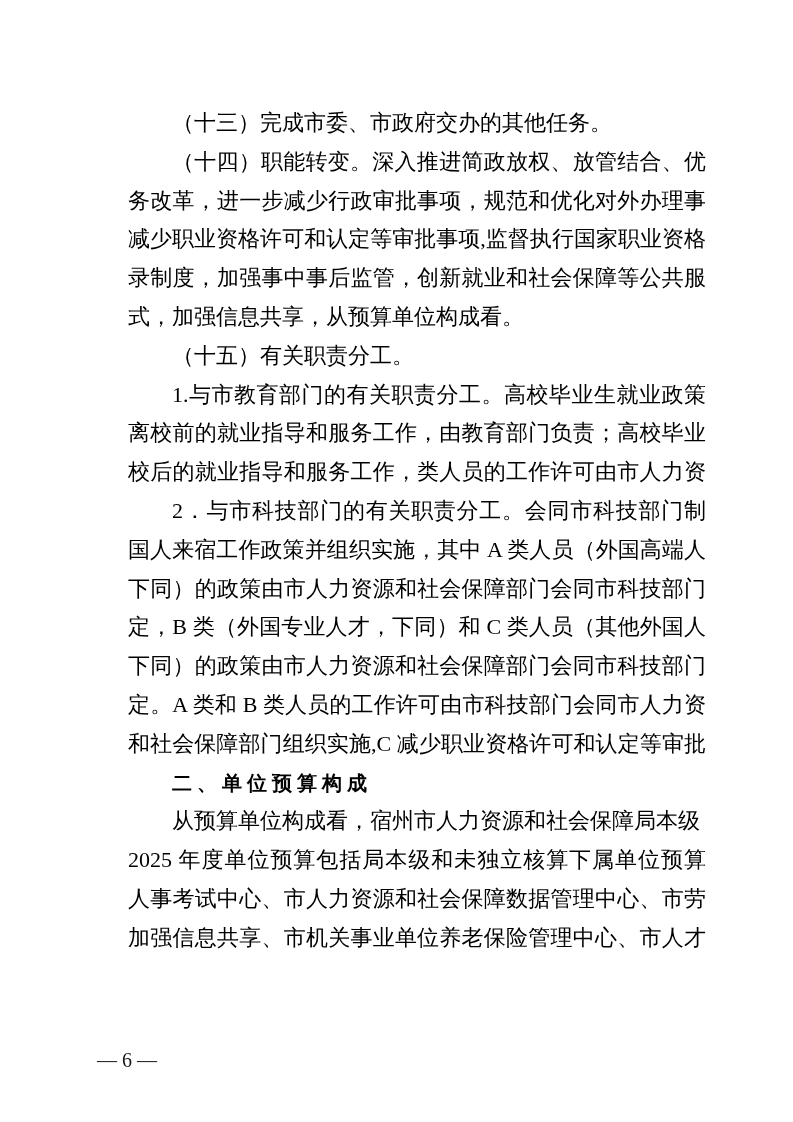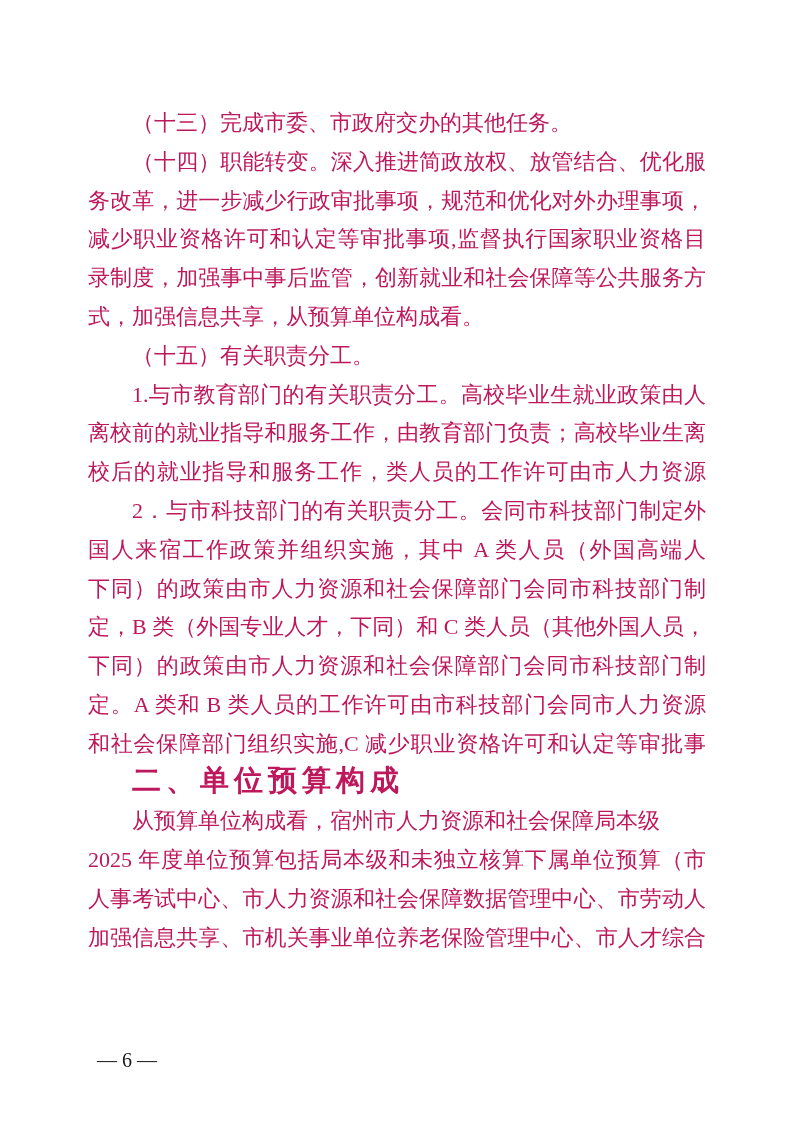--- a/index.html
+++ b/index.html
@@ -27,32 +27,33 @@
   }
   .line {
     font-family: "Liberation Serif", "DejaVu Serif", serif;
     font-size: 22px;
     line-height: 38.8px;
     height: 38.8px;
     text-align: justify;
     text-align-last: justify;
     text-justify: inter-character;
     overflow: hidden;
-    color: #be185d;
+    color: #000000;
+    margin-left: 40px;
   }
   .line.last {
     text-align-last: left;
   }
   .para .line:first-child {
     padding-left: 44px;
   }
   .para.heading .line {
-    font-family: Liberation Mono, monospace;
+    font-family: Liberation Sans, sans-serif;
     font-weight: bold;
-    font-size: 29px;
+    font-size: 20px;
     letter-spacing: 5px;
   }
   .footer {
     position: absolute;
     left: 97px;
     top: 1048px;
     font-family: "Liberation Serif", "DejaVu Serif", serif;
     font-size: 20px;
     line-height: 24px;
     color: #1a1a1a;

